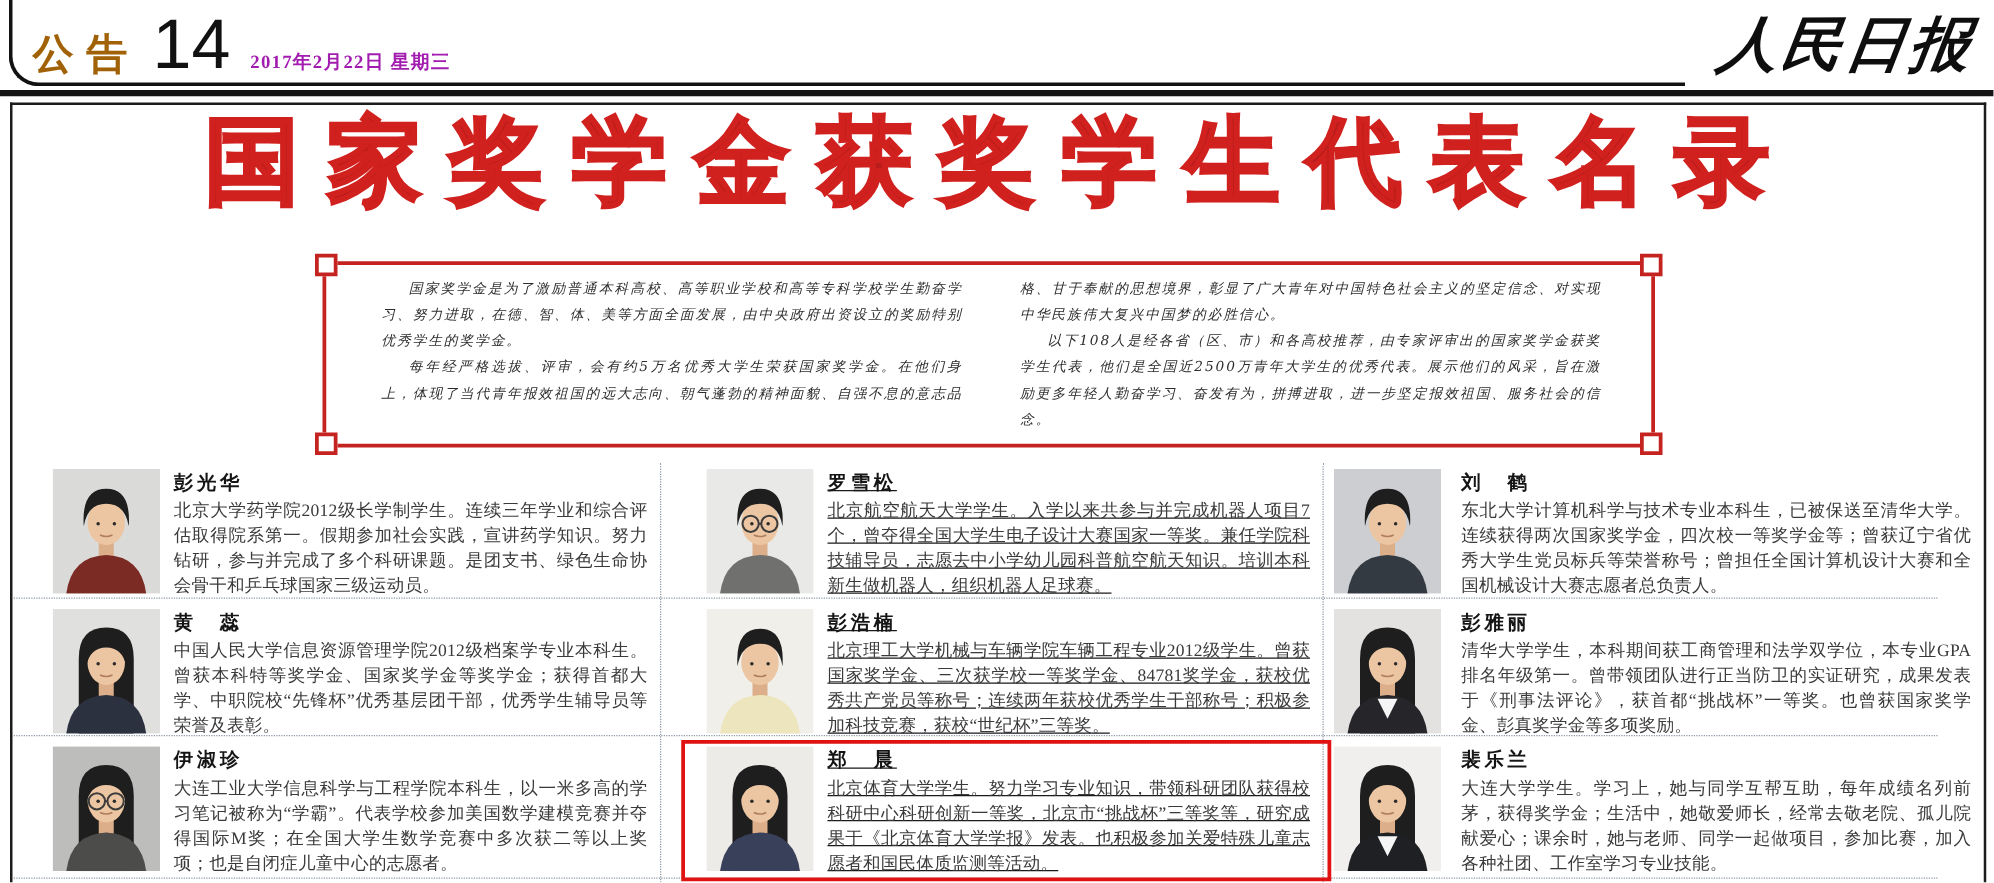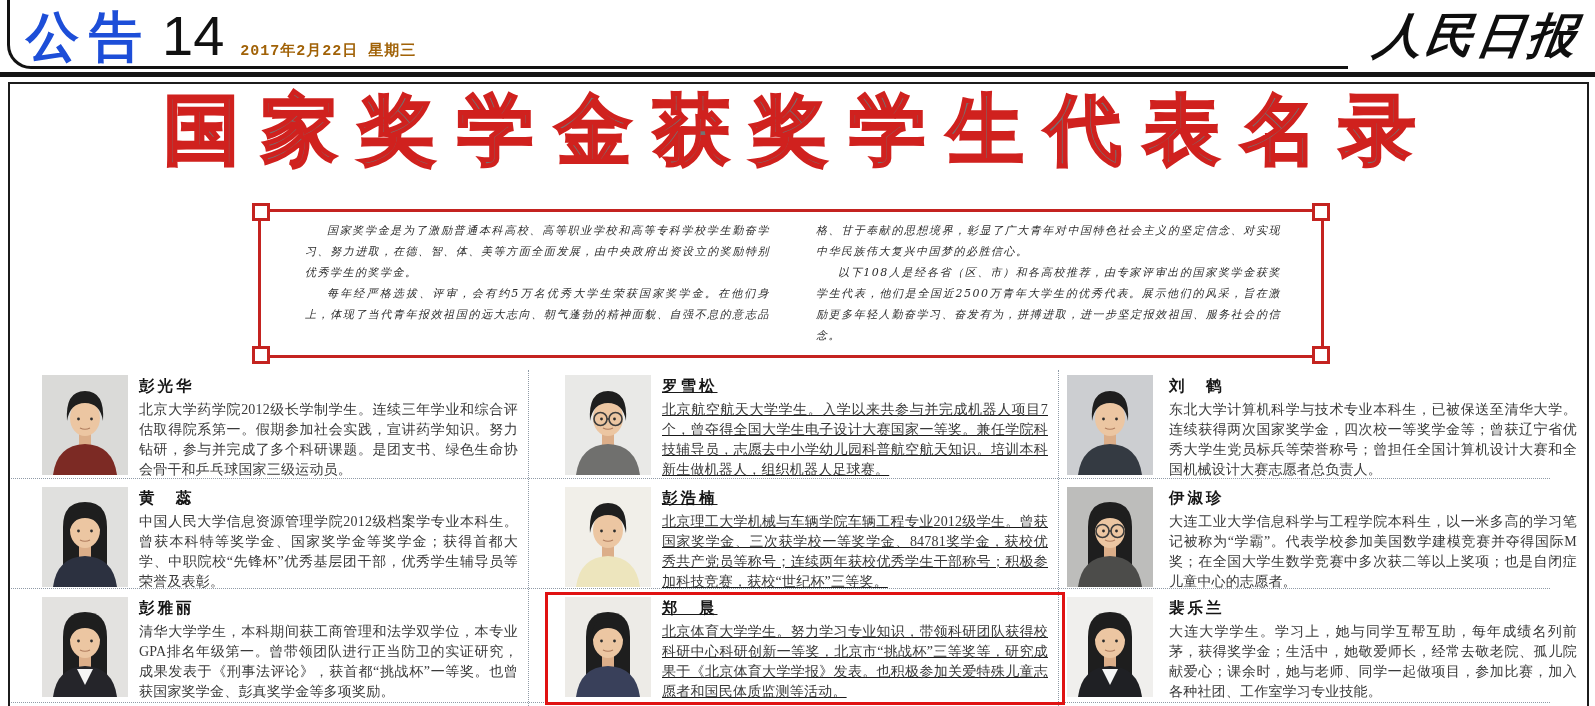--- a/index.html
+++ b/index.html
@@ -4,36 +4,36 @@
 <style>
   html,body{margin:0;padding:0;background:#fff;}
   .page{position:relative;width:1595px;height:706px;overflow:hidden;background:#fff;
         font-family:"Liberation Serif",serif;color:#1a1a1a;}
 
   
   .bracket{position:absolute;left:7px;top:0;width:1338px;height:66px;
            border-left:3px solid #121212;border-bottom:3px solid #121212;
            border-bottom-left-radius:24px;}
   .header-left{position:absolute;left:26px;top:2px;display:flex;align-items:baseline;}
-  .section{font-family:"Liberation Sans",sans-serif;font-weight:bold;font-size:53px;
-           letter-spacing:10px;color:#1d4ed8;}
+  .section{font-family:"Liberation Sans",sans-serif;font-weight:bold;font-size:33px;
+           letter-spacing:10px;color:#a16207;}
   .pagenum{font-family:Liberation Sans, sans-serif;font-size:56px;margin-left:10px;color:#111;}
-  .date{font-family:Liberation Mono, monospace;font-weight:bold;font-size:15px;
-        margin-left:16px;letter-spacing:1px;color:#a16207;}
+  .date{font-family:Liberation Serif, serif;font-weight:bold;font-size:15px;
+        margin-left:16px;letter-spacing:1px;color:#a21caf;}
   .masthead{position:absolute;right:16px;top:4px;font-family:"DejaVu Serif",serif;
             font-style:italic;font-weight:bold;font-size:48px;letter-spacing:3px;
             transform:skewX(-8deg);color:#0e0e0e;}
   .thick-rule{position:absolute;left:0;top:72px;width:100%;height:5px;background:#141414;}
   .frame{position:absolute;left:8px;right:6px;top:82px;bottom:-4px;
          border:2px solid #1c1c1c;border-bottom:none;}
 
   
   .main-title{position:absolute;left:0;right:16px;top:88px;margin:0;text-align:center;
               font-family:"Liberation Sans",sans-serif;font-weight:bold;font-size:76px;
-              line-height:1.1;letter-spacing:22px;text-indent:22px;color:#737373;
+              line-height:1.1;letter-spacing:22px;text-indent:22px;color:#b91c1c;
               -webkit-text-stroke:2.5px #d0211e;}
 
   
   .intro-box{position:absolute;left:258px;top:209px;width:1060px;height:143px;
              border:3px solid #c42320;background:#fff;}
   .corner{position:absolute;width:12px;height:12px;background:#fff;
           border:3px solid #c42320;}
   .corner.tl{left:-9px;top:-9px}.corner.tr{right:-9px;top:-9px}
   .corner.bl{left:-9px;bottom:-9px}.corner.br{right:-9px;bottom:-9px}
   .intro-text{position:absolute;left:44px;right:40px;top:8px;bottom:6px;
@@ -212,20 +212,42 @@
         </div>
       <div class="info">
         <div class="name">彭浩楠</div>
         <div class="bio">北京理工大学机械与车辆学院车辆工程专业2012级学生。曾获国家奖学金、三次获学校一等奖学金、84781奖学金，获校优秀共产党员等称号；连续两年获校优秀学生干部称号；积极参加科技竞赛，获校“世纪杯”三等奖。</div>
       </div>
     </div>
 
     <div class="cell">
       <div class="photo">
           <svg viewBox="0 0 86 100" xmlns="http://www.w3.org/2000/svg">
+    <rect width="86" height="100" fill="#e3e2e0"></rect>
+    <path d="M21 100 V40 Q21 15 43 15 Q65 15 65 40 V100 Z" fill="#1e1e1e"></path>
+    <rect x="37" y="56" width="12" height="14" fill="#dcae89"></rect>
+    <path d="M11 100 Q15 70 43 69 Q71 70 75 100 Z" fill="#25252a"></path>
+    <path d="M35 72 L43 88 L51 72 Z" fill="#f5f5f5"></path>
+    <ellipse cx="43" cy="43" rx="15" ry="18" fill="#ecc6a2"></ellipse>
+    <path d="M27 46 Q25 21 43 21 Q61 21 59 46 Q56 31 43 31 Q30 31 27 46 Z" fill="#1e1e1e"></path>
+    <circle cx="36.5" cy="44" r="1.4" fill="#2b2b2b"></circle>
+    <circle cx="49.5" cy="44" r="1.4" fill="#2b2b2b"></circle>
+    <path d="M38 53 Q43 55.5 48 53" stroke="#b07d5e" stroke-width="1.2" fill="none"></path>
+
+  </svg>
+        </div>
+      <div class="info">
+        <div class="name">彭雅丽</div>
+        <div class="bio">清华大学学生，本科期间获工商管理和法学双学位，本专业GPA排名年级第一。曾带领团队进行正当防卫的实证研究，成果发表于《刑事法评论》，获首都“挑战杯”一等奖。也曾获国家奖学金、彭真奖学金等多项奖励。</div>
+      </div>
+    </div>
+
+    <div class="cell">
+      <div class="photo">
+          <svg viewBox="0 0 86 100" xmlns="http://www.w3.org/2000/svg">
     <rect width="86" height="100" fill="#bdbdbb"></rect>
     <path d="M21 100 V40 Q21 15 43 15 Q65 15 65 40 V100 Z" fill="#1e1e1e"></path>
     <rect x="37" y="56" width="12" height="14" fill="#dcae89"></rect>
     <path d="M11 100 Q15 70 43 69 Q71 70 75 100 Z" fill="#4c4c4a"></path>
 
     <ellipse cx="43" cy="43" rx="15" ry="18" fill="#ecc6a2"></ellipse>
     <path d="M27 46 Q25 21 43 21 Q61 21 59 46 Q56 31 43 31 Q30 31 27 46 Z" fill="#1e1e1e"></path>
     <circle cx="36.5" cy="44" r="1.4" fill="#2b2b2b"></circle>
     <circle cx="49.5" cy="44" r="1.4" fill="#2b2b2b"></circle>
     <path d="M38 53 Q43 55.5 48 53" stroke="#b07d5e" stroke-width="1.2" fill="none"></path>
@@ -238,42 +260,20 @@
         </div>
       <div class="info">
         <div class="name">伊淑珍</div>
         <div class="bio">大连工业大学信息科学与工程学院本科生，以一米多高的学习笔记被称为“学霸”。代表学校参加美国数学建模竞赛并夺得国际M奖；在全国大学生数学竞赛中多次获二等以上奖项；也是自闭症儿童中心的志愿者。</div>
       </div>
     </div>
 
     <div class="cell">
       <div class="photo">
           <svg viewBox="0 0 86 100" xmlns="http://www.w3.org/2000/svg">
-    <rect width="86" height="100" fill="#e3e2e0"></rect>
-    <path d="M21 100 V40 Q21 15 43 15 Q65 15 65 40 V100 Z" fill="#1e1e1e"></path>
-    <rect x="37" y="56" width="12" height="14" fill="#dcae89"></rect>
-    <path d="M11 100 Q15 70 43 69 Q71 70 75 100 Z" fill="#25252a"></path>
-    <path d="M35 72 L43 88 L51 72 Z" fill="#f5f5f5"></path>
-    <ellipse cx="43" cy="43" rx="15" ry="18" fill="#ecc6a2"></ellipse>
-    <path d="M27 46 Q25 21 43 21 Q61 21 59 46 Q56 31 43 31 Q30 31 27 46 Z" fill="#1e1e1e"></path>
-    <circle cx="36.5" cy="44" r="1.4" fill="#2b2b2b"></circle>
-    <circle cx="49.5" cy="44" r="1.4" fill="#2b2b2b"></circle>
-    <path d="M38 53 Q43 55.5 48 53" stroke="#b07d5e" stroke-width="1.2" fill="none"></path>
-
-  </svg>
-        </div>
-      <div class="info">
-        <div class="name">彭雅丽</div>
-        <div class="bio">清华大学学生，本科期间获工商管理和法学双学位，本专业GPA排名年级第一。曾带领团队进行正当防卫的实证研究，成果发表于《刑事法评论》，获首都“挑战杯”一等奖。也曾获国家奖学金、彭真奖学金等多项奖励。</div>
-      </div>
-    </div>
-
-    <div class="cell">
-      <div class="photo">
-          <svg viewBox="0 0 86 100" xmlns="http://www.w3.org/2000/svg">
     <rect width="86" height="100" fill="#edebe7"></rect>
     <path d="M21 100 V40 Q21 15 43 15 Q65 15 65 40 V100 Z" fill="#1e1e1e"></path>
     <rect x="37" y="56" width="12" height="14" fill="#dcae89"></rect>
     <path d="M11 100 Q15 70 43 69 Q71 70 75 100 Z" fill="#39405a"></path>
 
     <ellipse cx="43" cy="43" rx="15" ry="18" fill="#ecc6a2"></ellipse>
     <path d="M27 46 Q25 21 43 21 Q61 21 59 46 Q56 31 43 31 Q30 31 27 46 Z" fill="#1e1e1e"></path>
     <circle cx="36.5" cy="44" r="1.4" fill="#2b2b2b"></circle>
     <circle cx="49.5" cy="44" r="1.4" fill="#2b2b2b"></circle>
     <path d="M38 53 Q43 55.5 48 53" stroke="#b07d5e" stroke-width="1.2" fill="none"></path>

